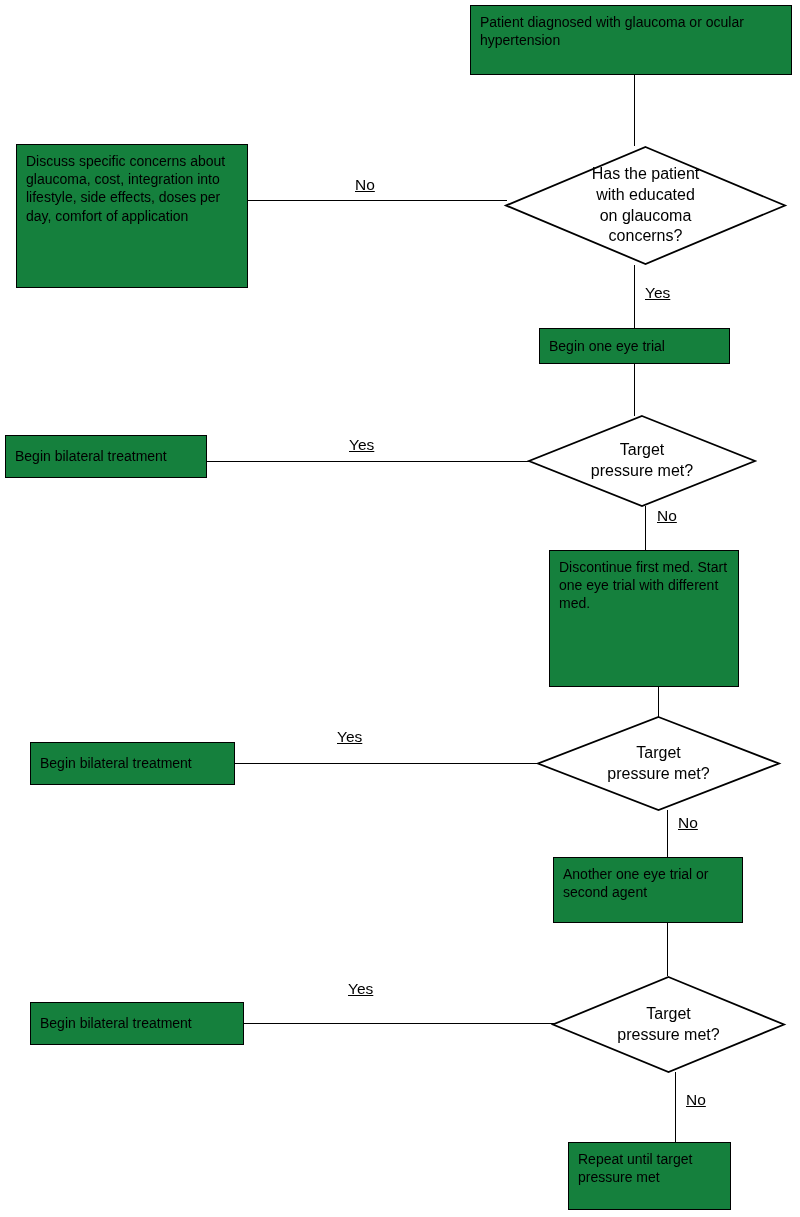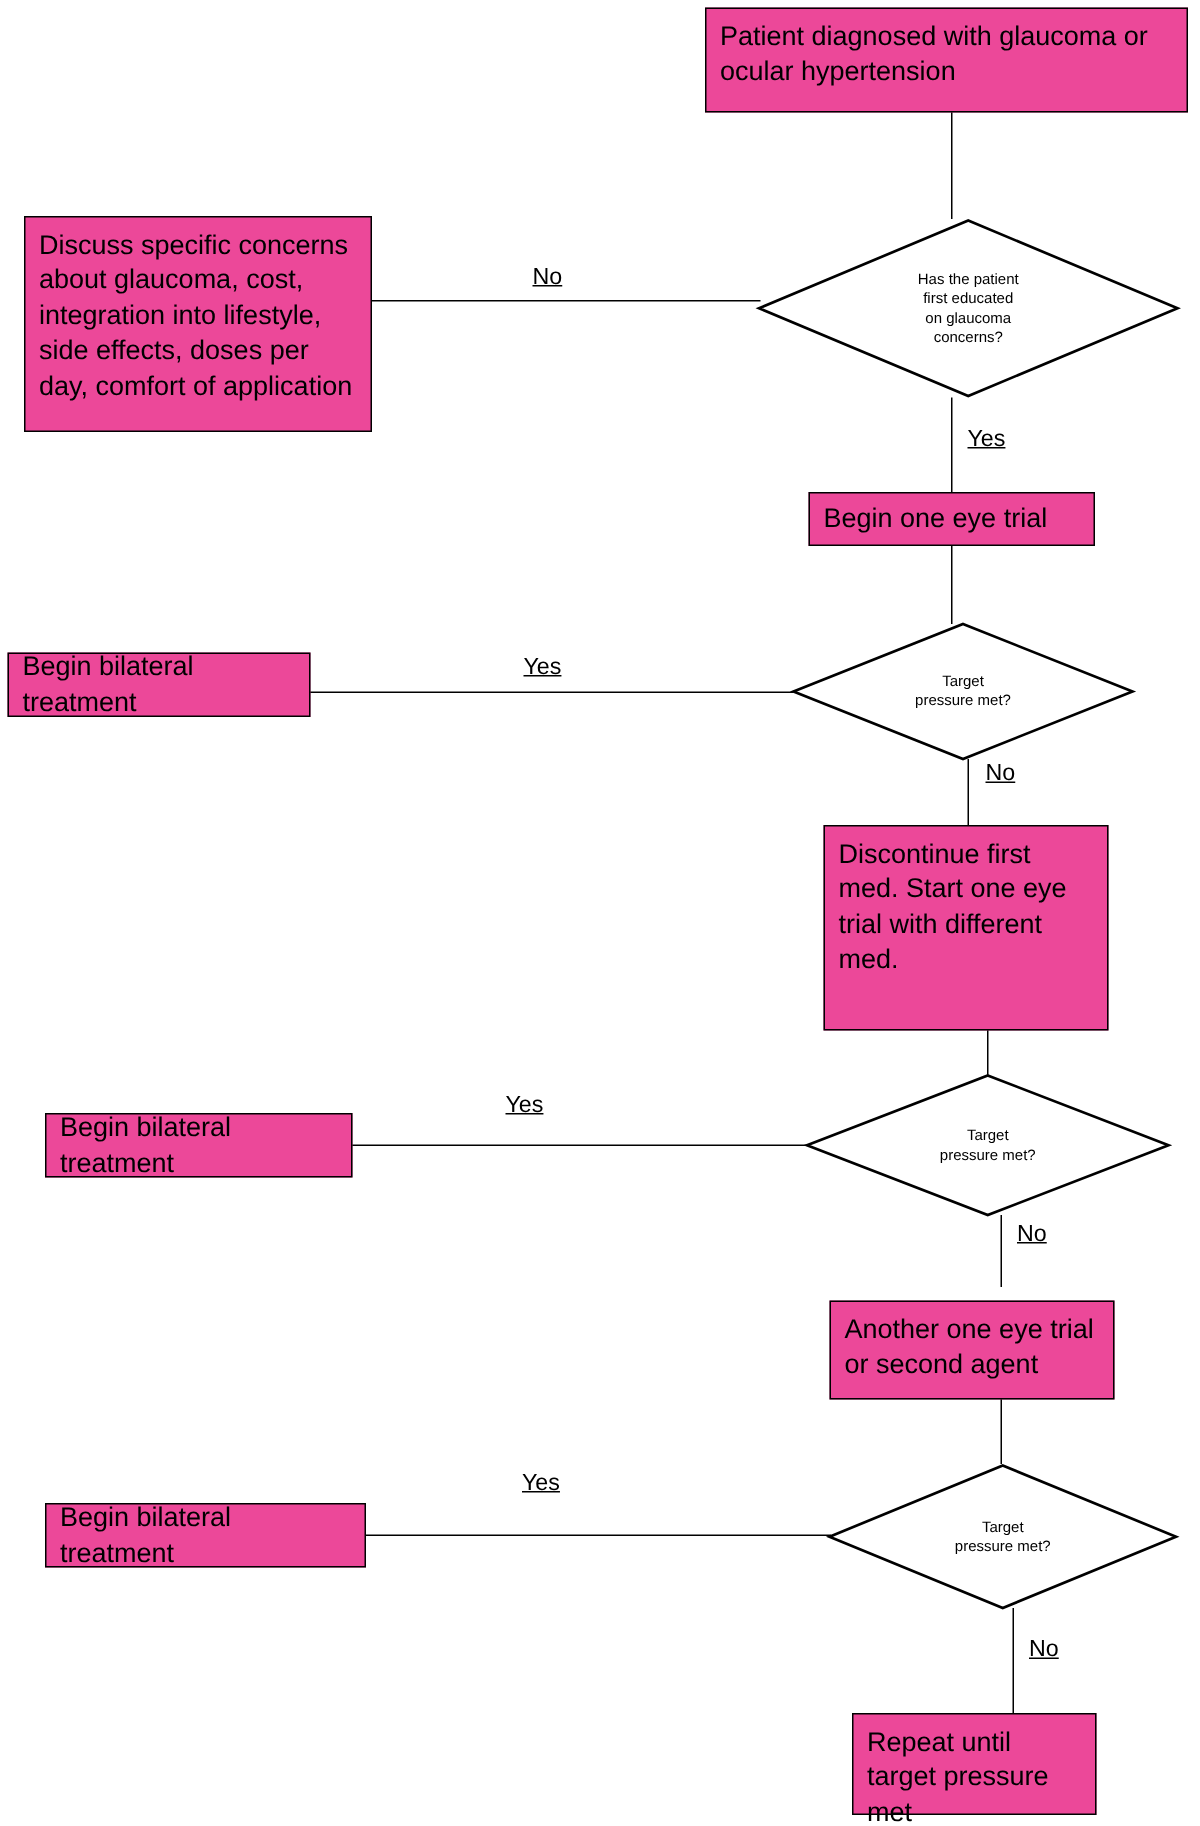--- a/index.html
+++ b/index.html
@@ -16,23 +16,23 @@
     font-family: "Liberation Sans", sans-serif;
     color: #000000;
     overflow: hidden;
   }
 
   
   .node-box {
     position: absolute;
     box-sizing: border-box;
     border: 1.6px solid #000000;
-    background: #ec4899;
+    background: #15803d;
     padding: 7px 9px 6px 9px;
-    font-size: 18px;
+    font-size: 14px;
     line-height: 1.30;
     z-index: 3;
     white-space: pre-line;
   }
   .node-box.single-line {
     padding-top: 0;
     padding-bottom: 0;
     display: flex;
     align-items: center;
   }
@@ -53,21 +53,21 @@
     position: absolute;
     left: 0;
     top: 0;
     width: 100%;
     height: 100%;
     display: flex;
     flex-direction: column;
     align-items: center;
     justify-content: center;
     text-align: left;
-    font-size: 10px;
+    font-size: 16px;
     line-height: 1.30;
     white-space: pre-line;
     pointer-events: none;
   }
 
   
   .conn-v {
     position: absolute;
     width: 0;
     border-left: 1.6px solid #000000;
@@ -120,21 +120,21 @@
   <div class="conn-v" style="left:675px; top:1072px; height:70px;"></div>
 
   <div class="node-box" style="left:470px; top:5px; width:322px; height:70px;">Patient diagnosed with glaucoma or ocular hypertension</div>
 
   <div class="node-diamond" style="left:505px; top:146px; width:281px; height:119px;">
     <svg width="281" height="119" viewBox="0 0 281 119" aria-hidden="true">
       <polygon points="140.5,1 280,59.5 140.5,118 1,59.5" fill="#ffffff" stroke="#000000" stroke-width="1.8"></polygon>
     </svg>
     <div class="dm-label">
       <span>Has the patient</span>
-      <span>first educated</span>
+      <span>with educated</span>
       <span>on glaucoma</span>
       <span>concerns?</span>
     </div>
   </div>
 
   <div class="node-box" style="left:16px; top:144px; width:232px; height:144px;">Discuss specific concerns about glaucoma, cost, integration into lifestyle, side effects, doses per day, comfort of application</div>
 
   <div class="node-box single-line" style="left:539px; top:328px; width:191px; height:36px;">Begin one eye trial</div>
 
   <div class="node-diamond" style="left:528px; top:415px; width:228px; height:92px;">
@@ -156,21 +156,21 @@
       <polygon points="121.5,1 242,47.5 121.5,94 1,47.5" fill="#ffffff" stroke="#000000" stroke-width="1.8"></polygon>
     </svg>
     <div class="dm-label">
       <span>Target</span>
       <span>pressure met?</span>
     </div>
   </div>
 
   <div class="node-box single-line" style="left:30px; top:742px; width:205px; height:43px;">Begin bilateral treatment</div>
 
-  <div class="node-box" style="left:553px; top:857px; width:190px; height:66px;margin-top:10px;">Another one eye trial or second agent</div>
+  <div class="node-box" style="left:553px; top:857px; width:190px; height:66px;">Another one eye trial or second agent</div>
 
   <div class="node-diamond" style="left:552px; top:976px; width:233px; height:97px;">
     <svg width="233" height="97" viewBox="0 0 233 97" aria-hidden="true">
       <polygon points="116.5,1 232,48.5 116.5,96 1,48.5" fill="#ffffff" stroke="#000000" stroke-width="1.8"></polygon>
     </svg>
     <div class="dm-label">
       <span>Target</span>
       <span>pressure met?</span>
     </div>
   </div>

